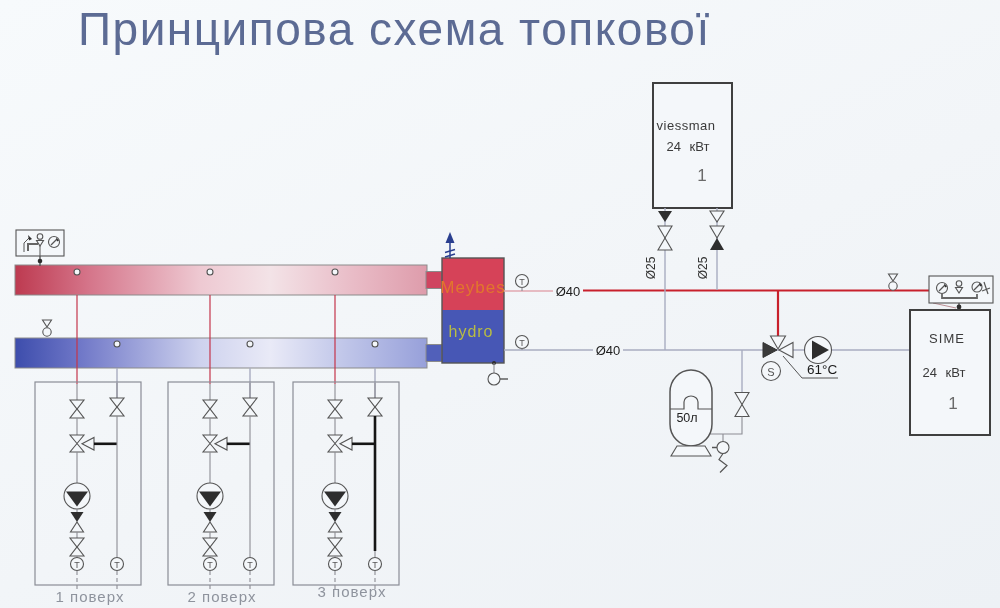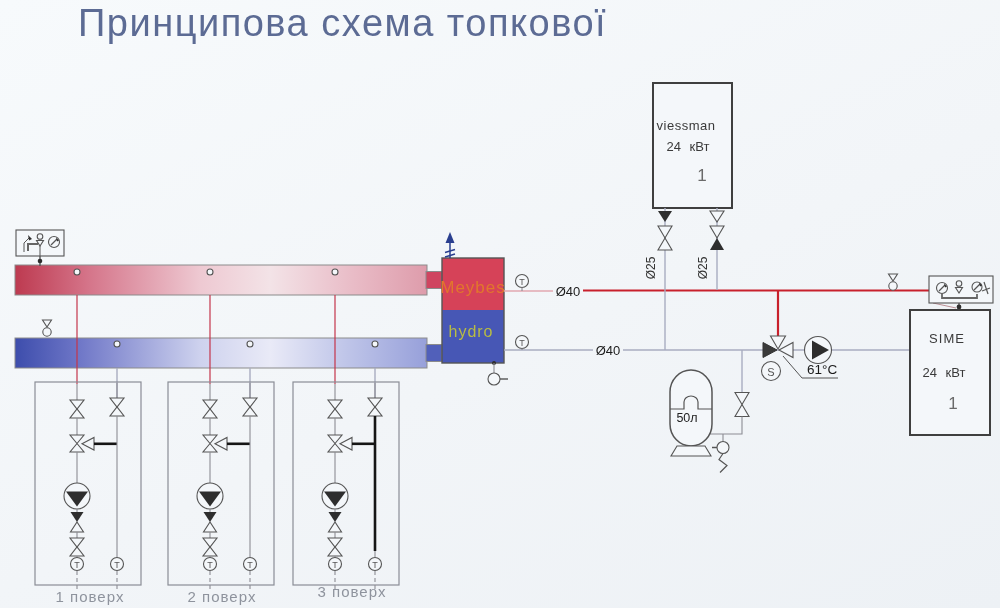--- a/index.html
+++ b/index.html
@@ -1,19 +1,19 @@
 <!DOCTYPE html>
 <html><head>
 <meta charset="utf-8">
 <style>
   html,body{margin:0;padding:0;background:#e8e8e8}
   .canvas{position:relative;width:1000px;height:608px;overflow:hidden;
           background:linear-gradient(155deg,#f7fafc 0%,#f2f5f8 55%,#edf1f5 100%);
           font-family:"Liberation Sans",sans-serif}
-  .title{position:absolute;left:78px;top:2px;font-size:38px;font-weight:400;
+  .title{position:absolute;left:78px;top:2px;font-size:46px;font-weight:400;
          letter-spacing:1.5px;color:#5c6b94;white-space:nowrap}
   svg{position:absolute;left:0;top:0}
   svg text{font-family:"Liberation Sans",sans-serif}
   .ln{stroke:#8c8c94;stroke-width:1.1;fill:none}
   .sym{stroke:#555;stroke-width:1.1;fill:#f4f7fa}
   .fil{fill:#2e2e2e;stroke:none}
   .thk{stroke:#151515;stroke-width:2.6;fill:none}
   .pgray{stroke:#a8adc0;stroke-width:1.4;fill:none}
   .pred{stroke:#c8202c;stroke-width:2.2;fill:none}
   .ppale{stroke:#e2a7b0;stroke-width:1.6;fill:none}

